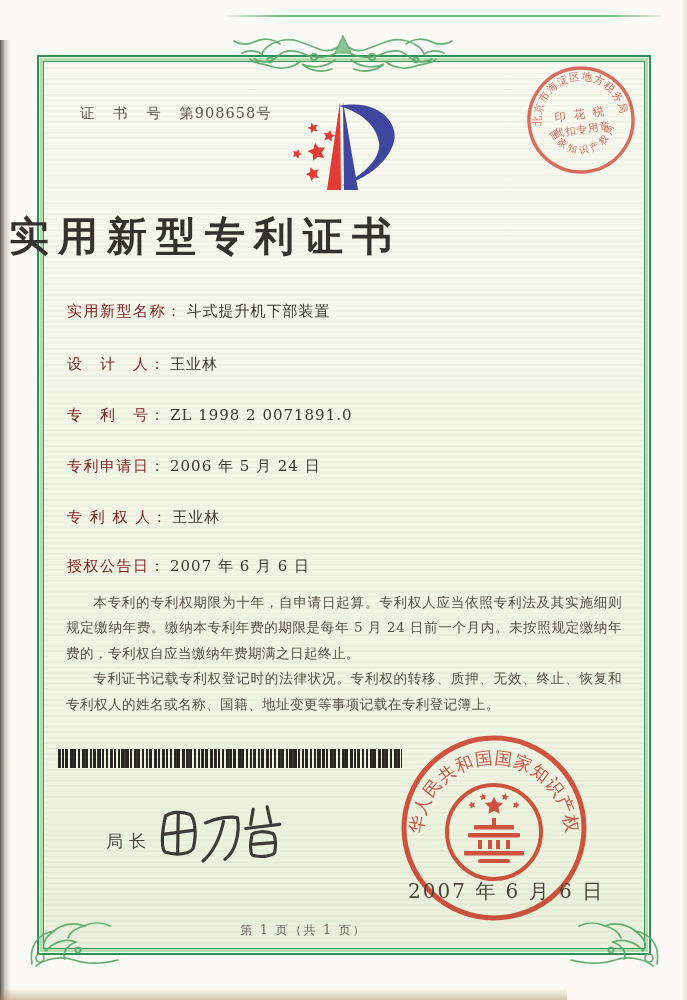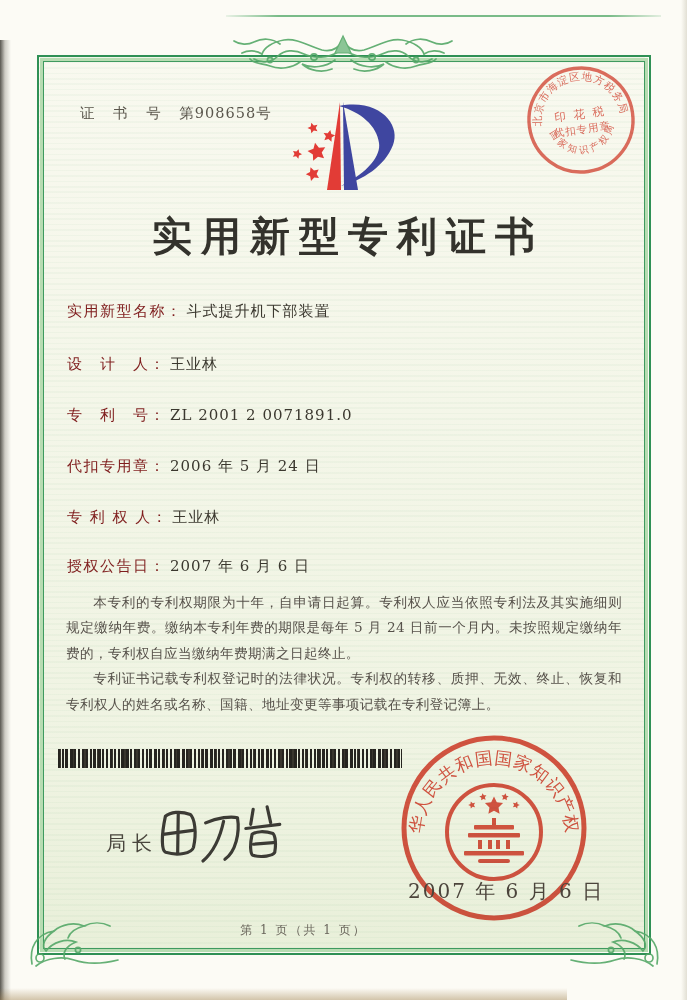--- a/index.html
+++ b/index.html
@@ -31,40 +31,40 @@
   .ornament-top{position:absolute;left:226px;top:26px;width:234px;height:52px;}
   .corner-orn{position:absolute;width:112px;height:58px;bottom:28px;}
   .corner-orn.left{left:26px;}
   .corner-orn.right{right:24px;transform:scaleX(-1);}
 
   .cert-no{position:absolute;left:48px;top:104px;font-size:14.5px;color:#5a564c;letter-spacing:1px;}
   .cert-no .lbl{letter-spacing:7px;margin-right:6px;margin-left:32px;}
 
   .logo{position:absolute;left:277px;top:98px;width:132px;height:96px;}
 
-  .title{position:absolute;left:0;top:209px;width:687px;text-align:center;
+  .title{position:absolute;left:0;top:209px;width:687px;text-align:left;
     font-size:40px;font-weight:700;color:#33322c;letter-spacing:9px;text-indent:9px;}
 
   .field{position:absolute;left:67px;font-size:15px;color:#45413a;white-space:nowrap;}
   .field .lab{letter-spacing:1.5px;color:#7f1d1d;}
   .field .val{color:#3b382f;letter-spacing:1px;margin-left:4px;}
   .f0{top:302px;} .f1{top:355px;} .f2{top:406px;} .f3{top:457px;} .f4{top:508px;} .f5{top:557px;}
 
   .paras{position:absolute;left:66px;top:590px;width:556px;
     font-size:13.6px;line-height:25.4px;color:#56514a;text-align:justify;letter-spacing:.4px;}
   .paras p{margin:0;text-indent:2em;}
 
   .barcode{position:absolute;left:58px;top:749px;width:344px;height:19px;
     background-image:
       repeating-linear-gradient(90deg,#15130f 0 2px,rgba(0,0,0,0) 2px 4px),
       repeating-linear-gradient(90deg,#15130f 0 1px,rgba(0,0,0,0) 1px 7px),
       repeating-linear-gradient(90deg,#2a261f 0 3px,rgba(0,0,0,0) 3px 13px);
     opacity:.92;}
 
-  .sig-title{position:absolute;left:106px;top:830px;font-size:20px;color:#4a463e;letter-spacing:6px;}
+  .sig-title{position:absolute;left:106px;top:830px;font-size:17px;color:#4a463e;letter-spacing:6px;}
   .signature{position:absolute;left:152px;top:798px;width:160px;height:70px;transform:rotate(-2deg);}
 
   .office-seal{position:absolute;left:396px;top:730px;width:196px;height:196px;
     mix-blend-mode:multiply;opacity:.9;}
   .seal-date{position:absolute;left:408px;top:878px;width:190px;
     font-size:20px;color:#4b443b;letter-spacing:2px;white-space:nowrap;}
 
   .tax-seal{position:absolute;left:522px;top:61px;width:118px;height:118px;
     mix-blend-mode:multiply;opacity:.85;transform:rotate(-8deg);}
 
@@ -164,24 +164,24 @@
 
 <div class="title">实用新型专利证书</div>
 
 <div class="field f0">
   <span class="lab">实用新型名称：</span><span class="val">斗式提升机下部装置</span>
 </div>
 <div class="field f1">
   <span class="lab">设　计　人：</span><span class="val">王业林</span>
 </div>
 <div class="field f2">
-  <span class="lab">专　利　号：</span><span class="val">ZL 2001 2 0071891.0</span>
+  <span class="lab">专　利　号：</span><span class="val">ZL 1998 2 0071891.0</span>
 </div>
 <div class="field f3">
-  <span class="lab">代扣专用章：</span><span class="val">2006 年 5 月 24 日</span>
+  <span class="lab">专利申请日：</span><span class="val">2006 年 5 月 24 日</span>
 </div>
 <div class="field f4">
   <span class="lab">专 利 权 人：</span><span class="val">王业林</span>
 </div>
 <div class="field f5">
   <span class="lab">授权公告日：</span><span class="val">2007 年 6 月 6 日</span>
 </div>
 
 <div class="paras">
   <p>本专利的专利权期限为十年，自申请日起算。专利权人应当依照专利法及其实施细则规定缴纳年费。缴纳本专利年费的期限是每年 5 月 24 日前一个月内。未按照规定缴纳年费的，专利权自应当缴纳年费期满之日起终止。</p>

